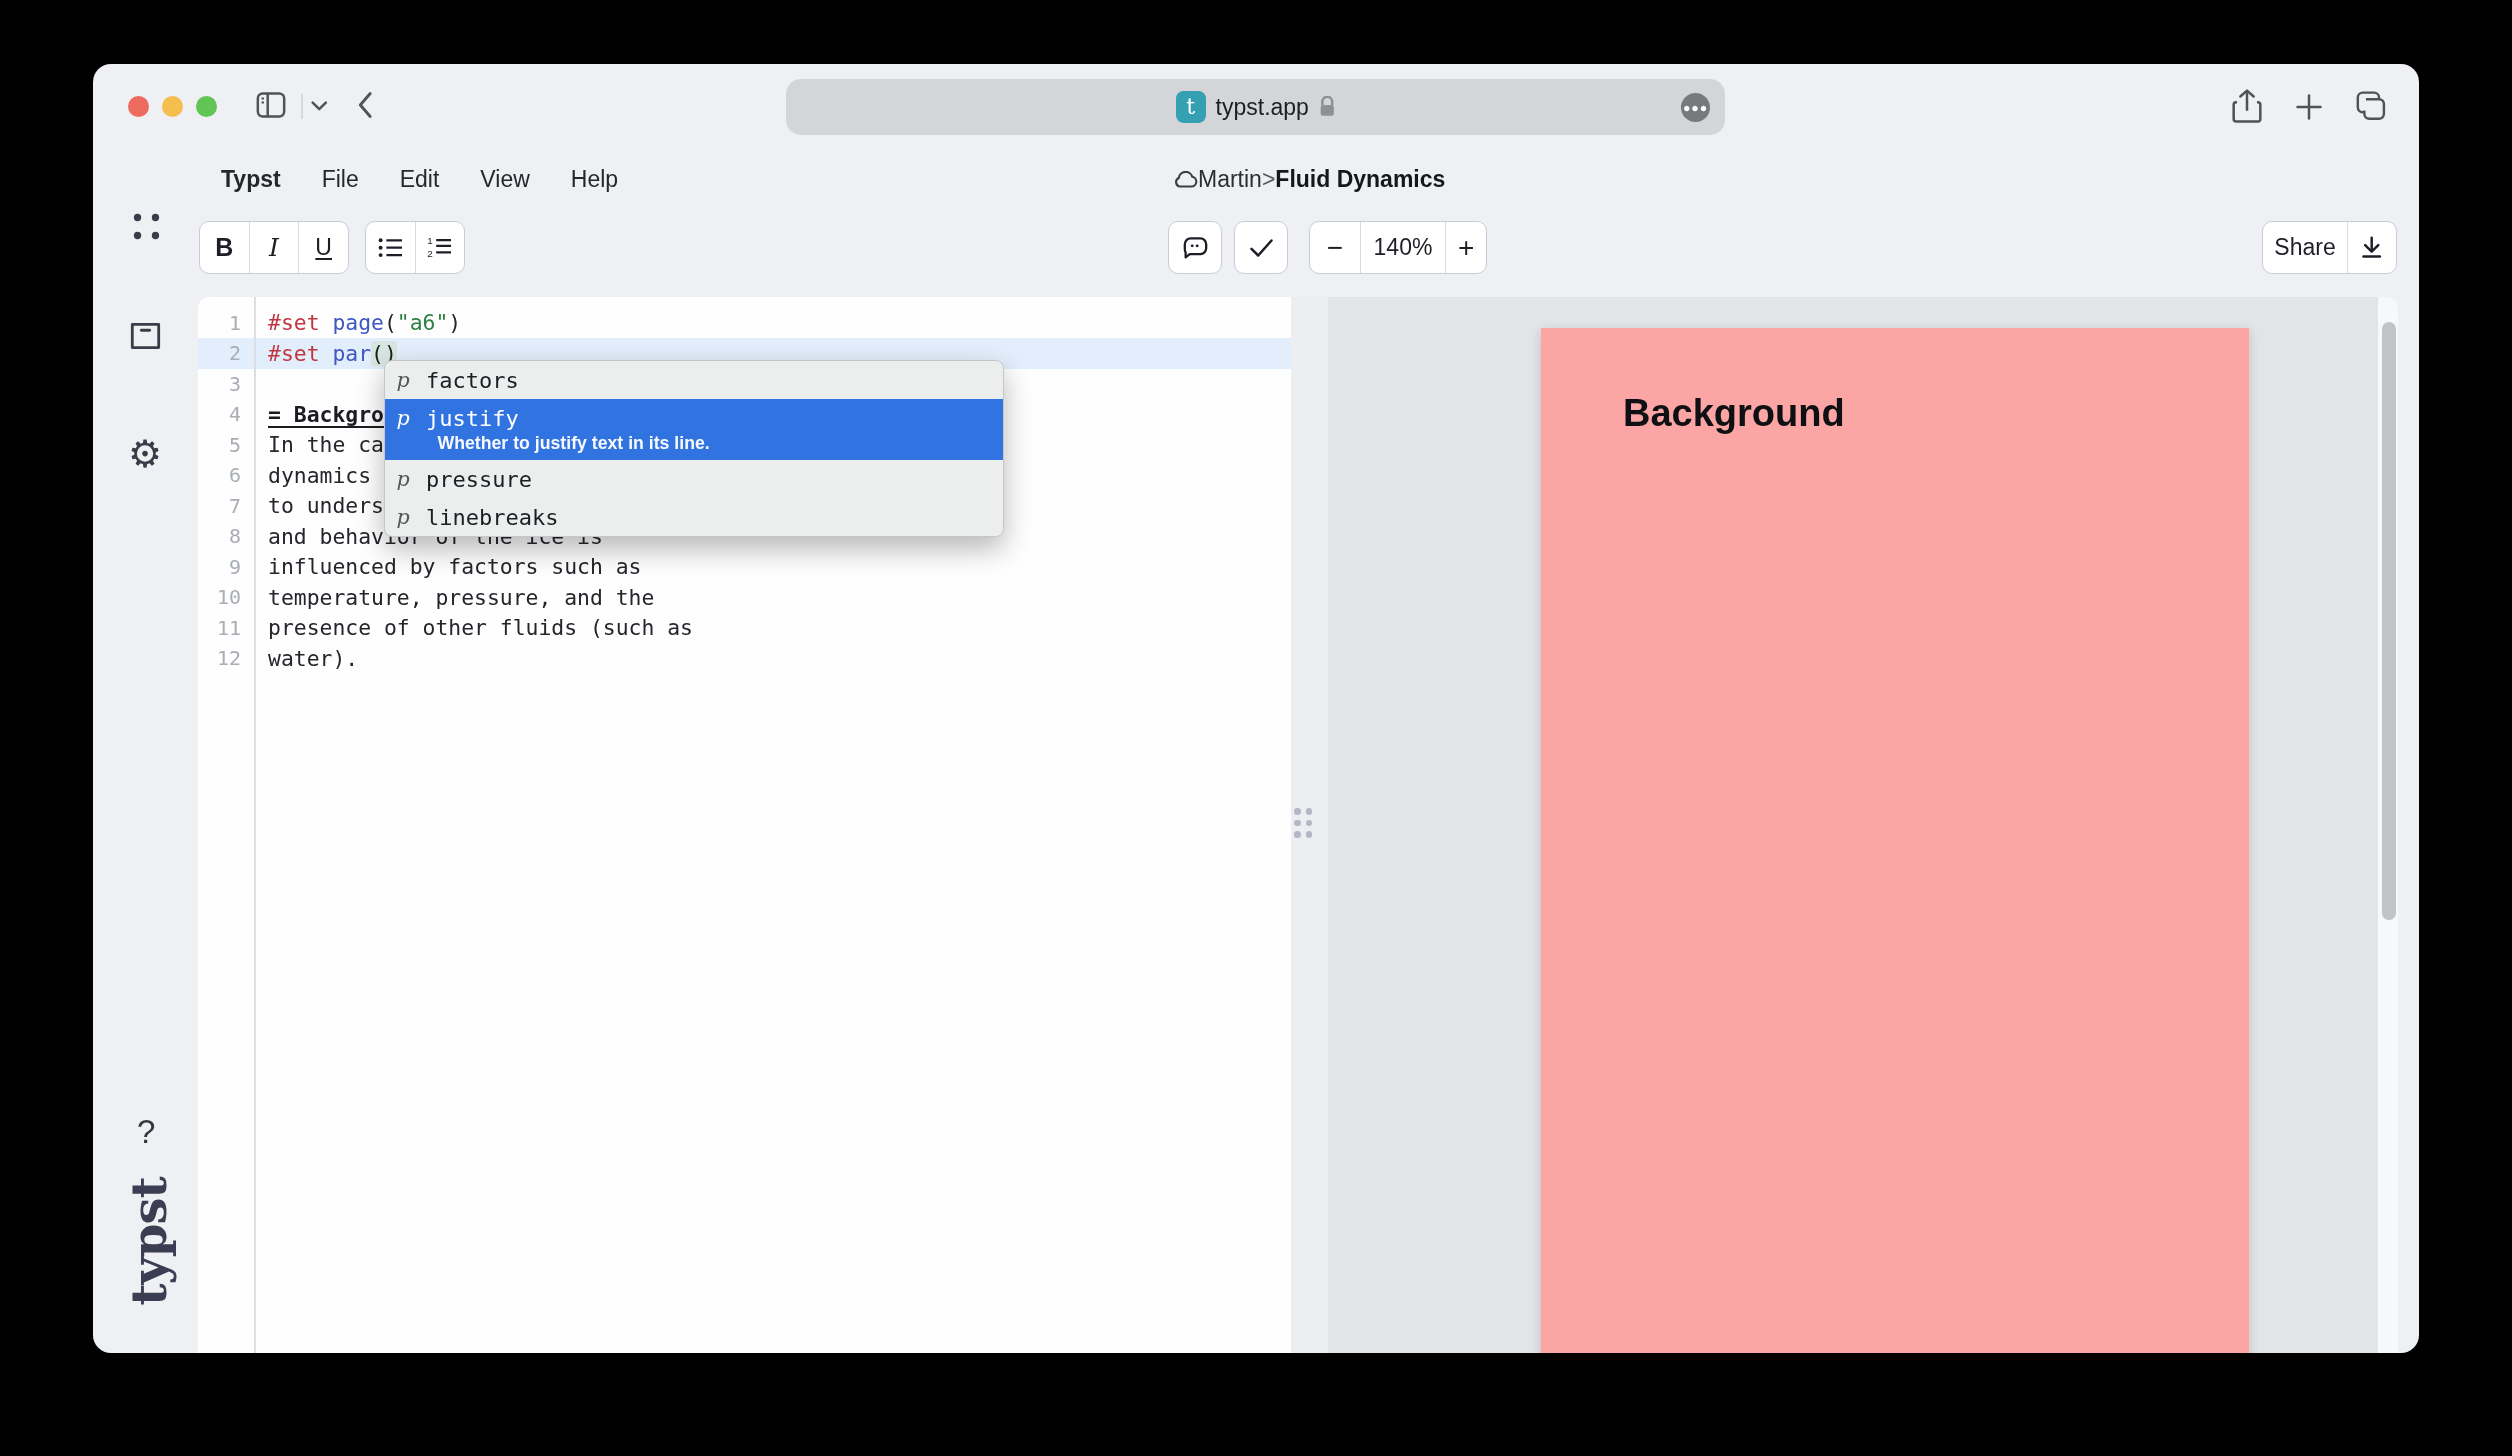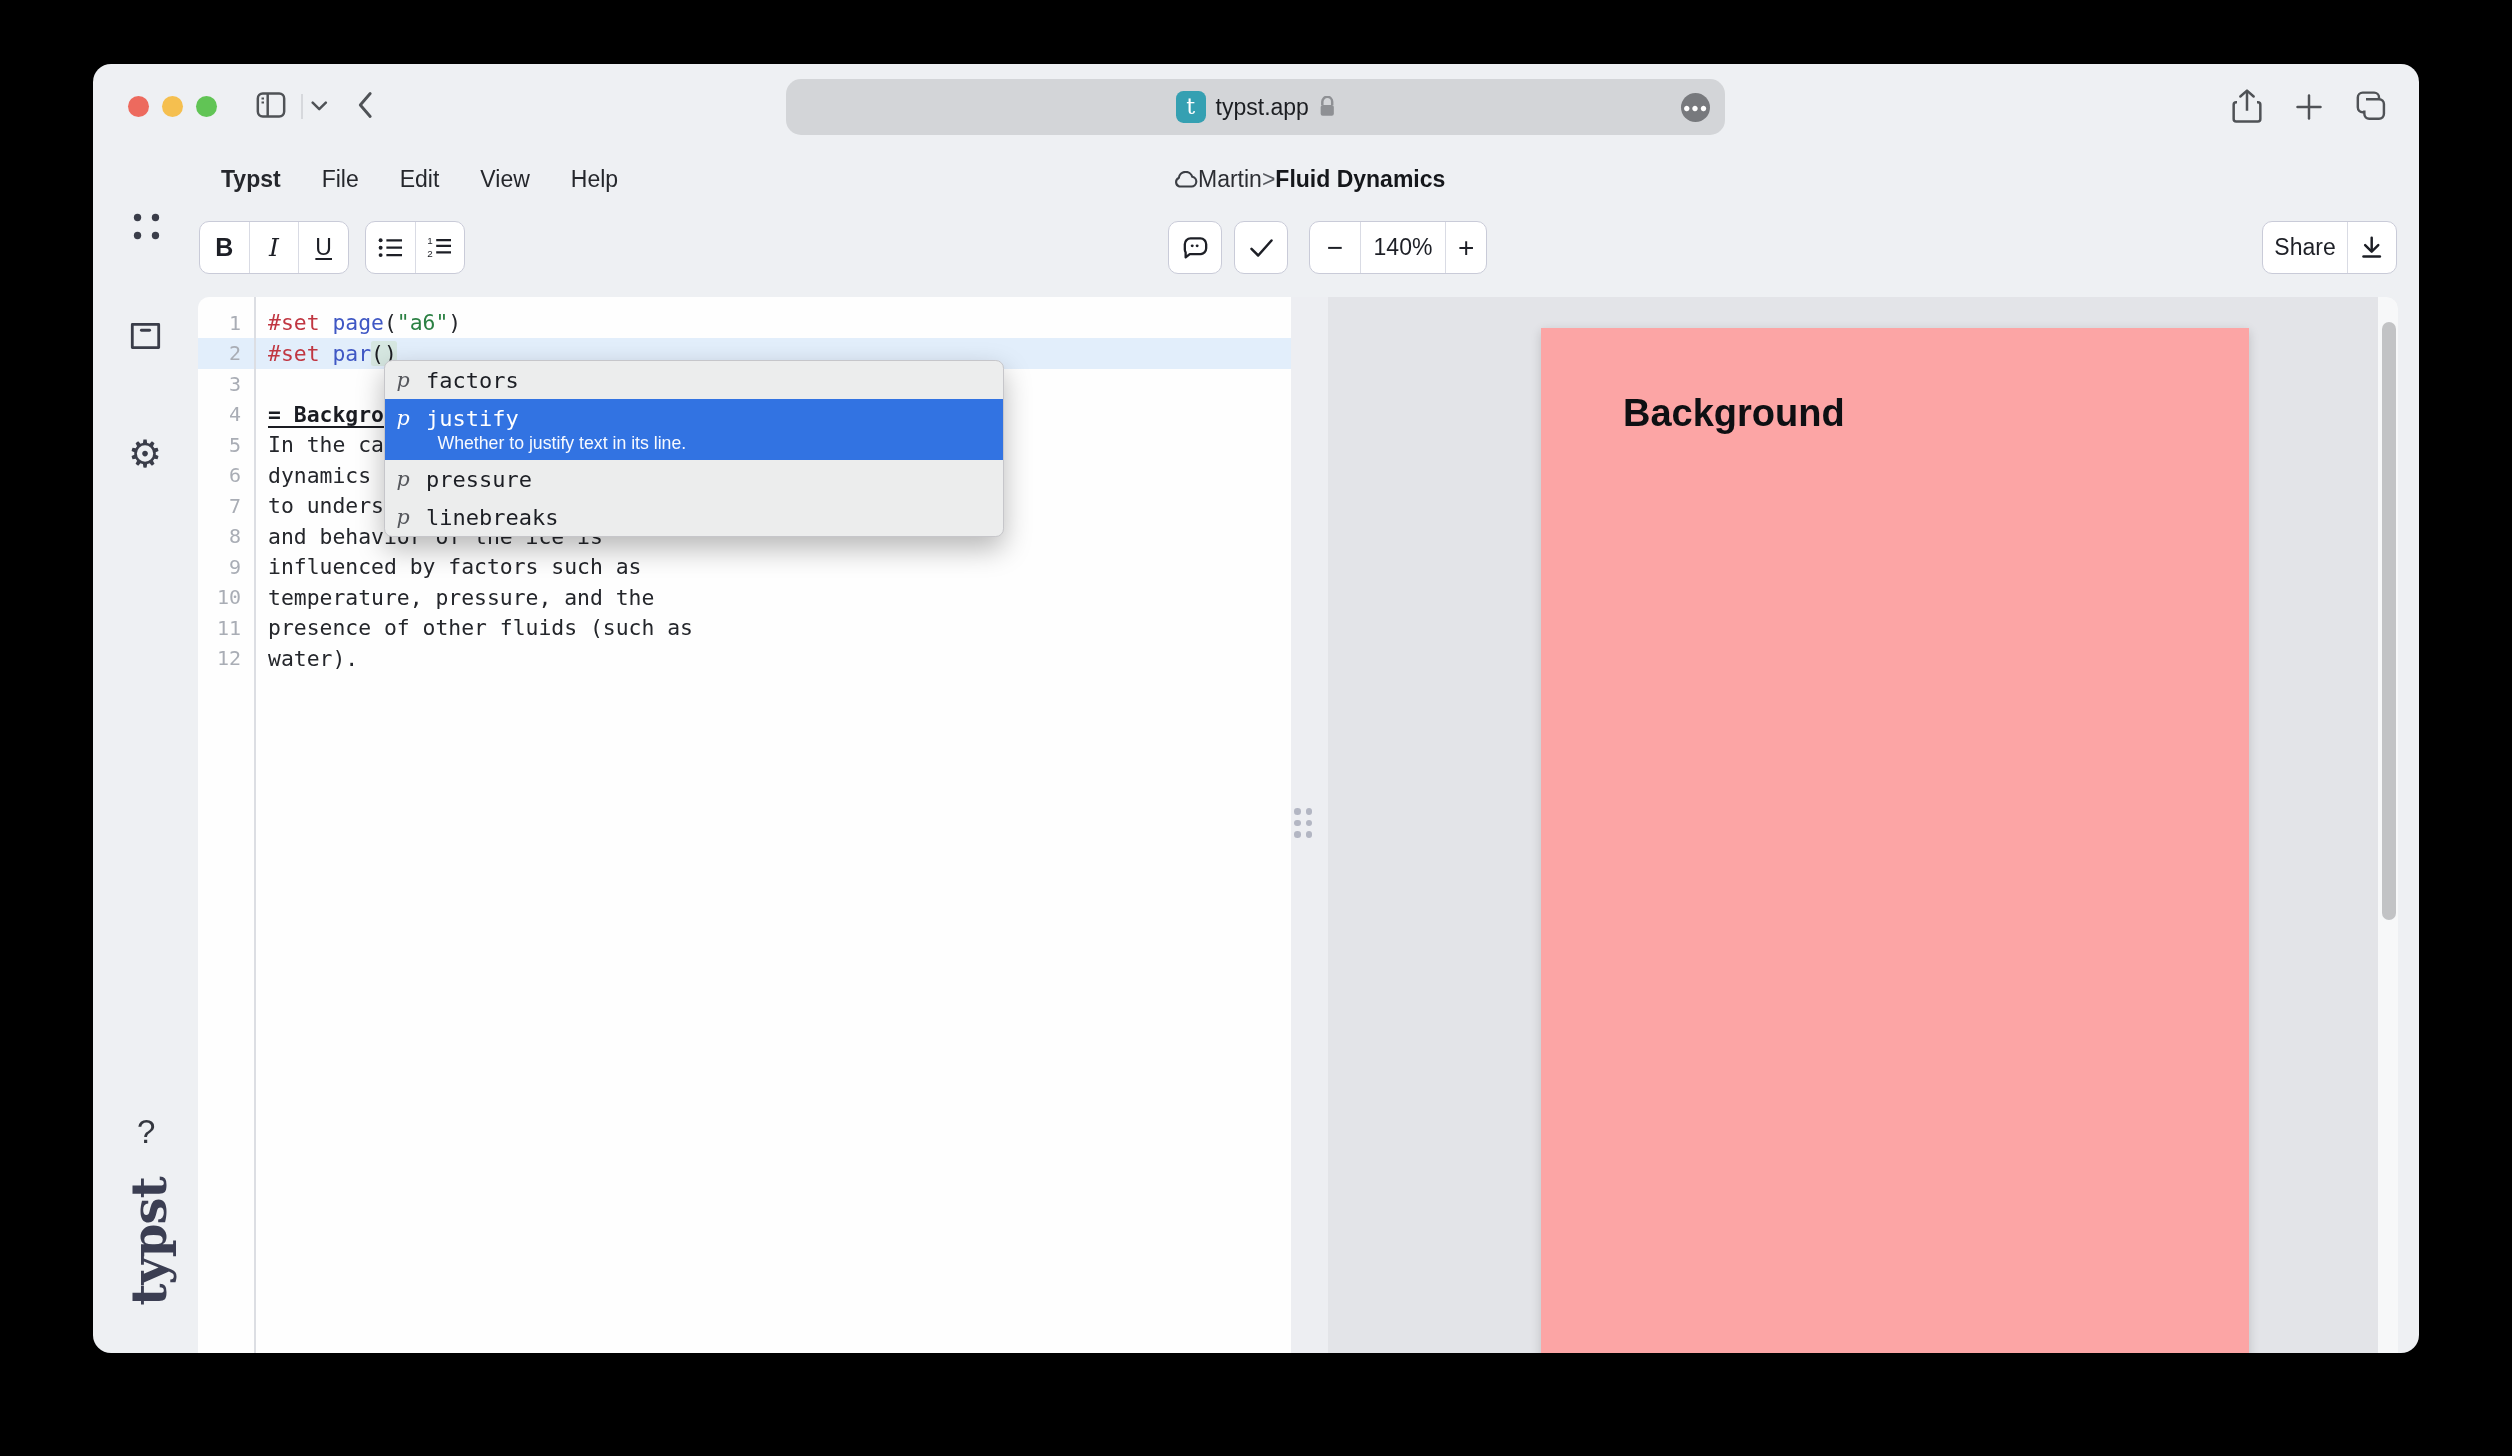--- a/index.html
+++ b/index.html
@@ -84,21 +84,21 @@
   
   .dropdown{position:absolute;left:291px;top:296px;width:620px;background:#eceded;
             border:1.6px solid #c6c6ca;border-radius:8.2px;box-shadow:0 11.5px 28px rgba(0,0,0,0.28);
             z-index:20;overflow:hidden;box-sizing:border-box;}
   .dd-item{display:flex;align-items:center;height:38px;padding-left:11.5px;}
   .dd-item.selected{background:#3273e2;height:61px;flex-direction:column;align-items:flex-start;justify-content:center;}
   .dd-prefix{font-family:"DejaVu Serif",serif;font-style:italic;font-size:20.6px;color:#55575c;width:21.4px;flex:none;}
   .dd-label{font-family:"DejaVu Sans Mono",monospace;font-size:22px;color:#1c1e24;margin-left:8.2px;}
   .dd-row{display:flex;align-items:center;}
   .dd-item.selected .dd-prefix,.dd-item.selected .dd-label{color:#fff;}
-  .dd-desc{font-size:17.7px;color:rgba(255,255,255,0.96);margin-left:41px;margin-top:2px;}
+  .dd-desc{font-size:17.7px;color:rgba(255,255,255,0.96);margin-left:41px;margin-top:2px;font-weight:bold;}
 
   svg{display:block;}
 </style>
 </head>
 <body>
 
 <div class="stage">
   <div class="window">
 
     <div class="titlebar">

